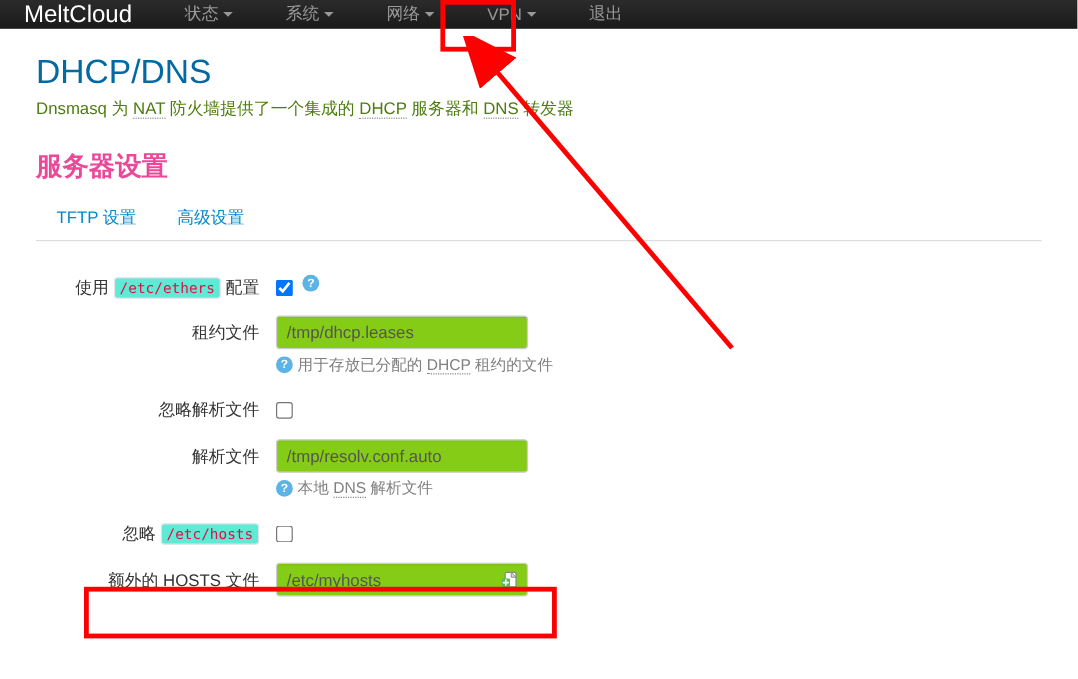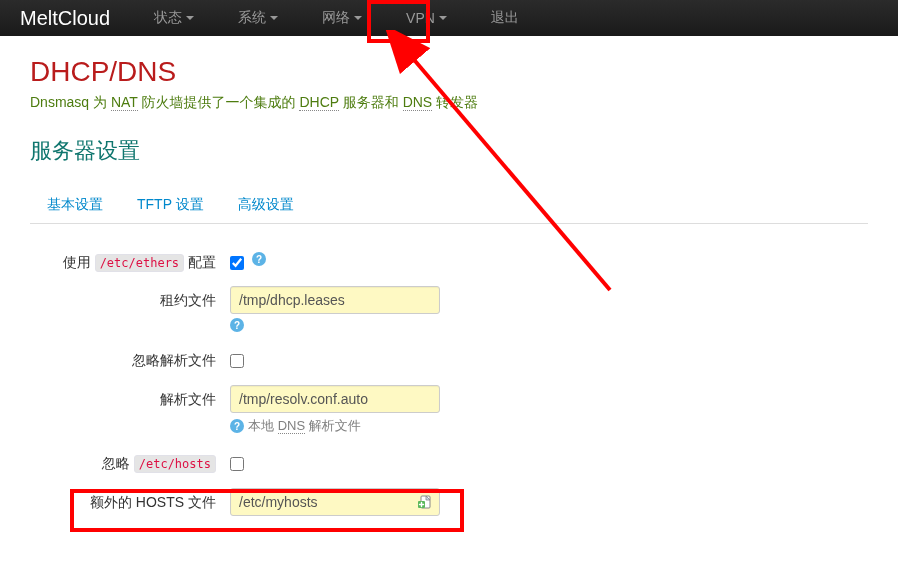--- a/index.html
+++ b/index.html
@@ -1,46 +1,46 @@
 <!DOCTYPE html>
 <html><head>
   <meta charset="utf-8">
   <style>
     * { margin: 0; padding: 0; box-sizing: border-box; }
     body { font-family: -apple-system, BlinkMacSystemFont, "Segoe UI", Helvetica, Arial, sans-serif; font-size: 14px; color: #333; background: #fff; }
     
-    .navbar { background: #1b1b1b; background: linear-gradient(#2b2b2b, #1a1a1a); height: 36px; display: flex; align-items: center; padding: 0 20px; }
+    .navbar { background: #1b1b1b; background: linear-gradient(#2b2b2b, #1a1a1a); height: 24px; display: flex; align-items: center; padding: 0 20px; }
     .brand { color: #fff; font-size: 20px; font-weight: 500; margin-right: 30px; }
     .nav-items { display: flex; align-items: center; gap: 16px; }
     .nav-item { color: #999; padding: 10px 14px; cursor: pointer; font-size: 14px; display: flex; align-items: center; gap: 4px; }
     .caret { width: 0; height: 0; border-left: 4px solid transparent; border-right: 4px solid transparent; border-top: 4px solid currentColor; display: inline-block; vertical-align: middle; }
     
     .highlight-box-1 { position: absolute; border: 4px solid #ff0000; top: 0px; left: 367px; width: 63px; height: 43px; pointer-events: none; z-index: 100; }
     .highlight-box-2 { position: absolute; border: 4px solid #ff0000; top: 489px; left: 70px; width: 394px; height: 43px; pointer-events: none; z-index: 100; }
     
     .arrow-svg { position: absolute; top: 30px; left: 380px; pointer-events: none; z-index: 99; }
     
     .container { padding: 20px 30px; max-width: 920px; }
     
-    h2 { font-size: 28px; font-weight: 500; margin-bottom: 6px; color: #b91c1c; }
+    h2 { font-size: 28px; font-weight: 500; margin-bottom: 6px; color: #0369a1; }
     .subtitle { color: #4d7c0f; font-size: 14px; margin-bottom: 24px; }
     .dotted { border-bottom: 1px dotted #888; }
     
-    h3 { font-size: 22px; font-weight: 400; margin-bottom: 19px; color: #0f766e; }
+    h3 { font-size: 22px; font-weight: 700; margin-bottom: 8px; color: #ec4899; }
     
     .tabs { border-bottom: 1px solid #ddd; display: flex; margin-bottom: 24px; }
     .tab { padding: 10px 16px; color: #0088cc; cursor: pointer; border: 1px solid transparent; border-bottom: none; margin-bottom: -1px; border-radius: 4px 4px 0 0; font-size: 14px; }
     .tab.active { color: #555; background: #fff; border-color: #ddd; }
     
     .form-row { display: flex; align-items: flex-start; margin-bottom: 14px; }
     .form-label { width: 200px; text-align: right; padding-right: 14px; padding-top: 6px; color: #333; font-size: 14px; }
     .form-control { flex: 1; }
-    .code-box { display: inline-block; background: #e5e5e5; border: 1px solid #e1e1e8; border-radius: 3px; padding: 1px 4px; font-family: Menlo, Monaco, Consolas, monospace; font-size: 12px; color: #d14; }
+    .code-box { display: inline-block; background: #5eead4; border: 1px solid #e1e1e8; border-radius: 3px; padding: 1px 4px; font-family: Menlo, Monaco, Consolas, monospace; font-size: 12px; color: #d14; }
     
-    input[type="text"] { border: 1px solid #ccc; border-radius: 3px; padding: 5px 8px; font-size: 14px; width: 210px; color: #555; background: #fef9c3; box-shadow: inset 0 1px 1px rgba(0,0,0,0.05); }
+    input[type="text"] { border: 1px solid #ccc; border-radius: 3px; padding: 5px 8px; font-size: 14px; width: 210px; color: #555; background: #84cc16; box-shadow: inset 0 1px 1px rgba(0,0,0,0.05); }
     input[type="checkbox"] { width: 14px; height: 14px; margin-top: 8px; cursor: pointer; }
     
     .help-text { color: #808080; font-size: 13px; margin-top: 4px; display: flex; align-items: center; gap: 4px; }
     .help-icon { display: inline-flex; width: 14px; height: 14px; border-radius: 50%; background: #5cb3e6; color: #fff; font-size: 10px; font-weight: bold; align-items: center; justify-content: center; flex-shrink: 0; }
     
     .inline-group { display: flex; align-items: center; gap: 8px; }
     
     .input-with-icon { position: relative; display: inline-block; }
     .file-icon { position: absolute; right: 6px; top: 50%; transform: translateY(-50%); width: 16px; height: 16px; cursor: pointer; }
   </style>
@@ -85,21 +85,20 @@
 
 <div class="container">
   <h2>DHCP/DNS</h2>
   <p class="subtitle">
     <span>Dnsmasq 为 </span><span class="dotted">NAT</span><span> 防火墙提供了一个集成的 </span><span class="dotted">DHCP</span><span> 服务器和 </span><span class="dotted">DNS</span><span> 转发器</span>
   </p>
 
   <h3>服务器设置</h3>
 
   <div class="tabs">
-    <div class="tab">基本设置</div>
     <div class="tab">TFTP 设置</div>
     <div class="tab">高级设置</div>
   </div>
 
   <div>
 
     <div class="form-row">
       <div class="form-label">
         <span>使用 </span><span class="code-box">/etc/ethers</span><span> 配置</span>
       </div>
@@ -110,20 +109,23 @@
         </div>
       </div>
     </div>
 
     <div class="form-row">
       <div class="form-label">租约文件</div>
       <div class="form-control">
         <input type="text" value="/tmp/dhcp.leases" style="">
         <div class="help-text">
           <span class="help-icon">?</span>
+          <span>
+            <span>用于存放已分配的 </span><span class="dotted">DHCP</span><span> 租约的文件</span>
+          </span>
         </div>
       </div>
     </div>
 
     <div class="form-row">
       <div class="form-label">忽略解析文件</div>
       <div class="form-control">
         <input type="checkbox" style="">
       </div>
     </div>

